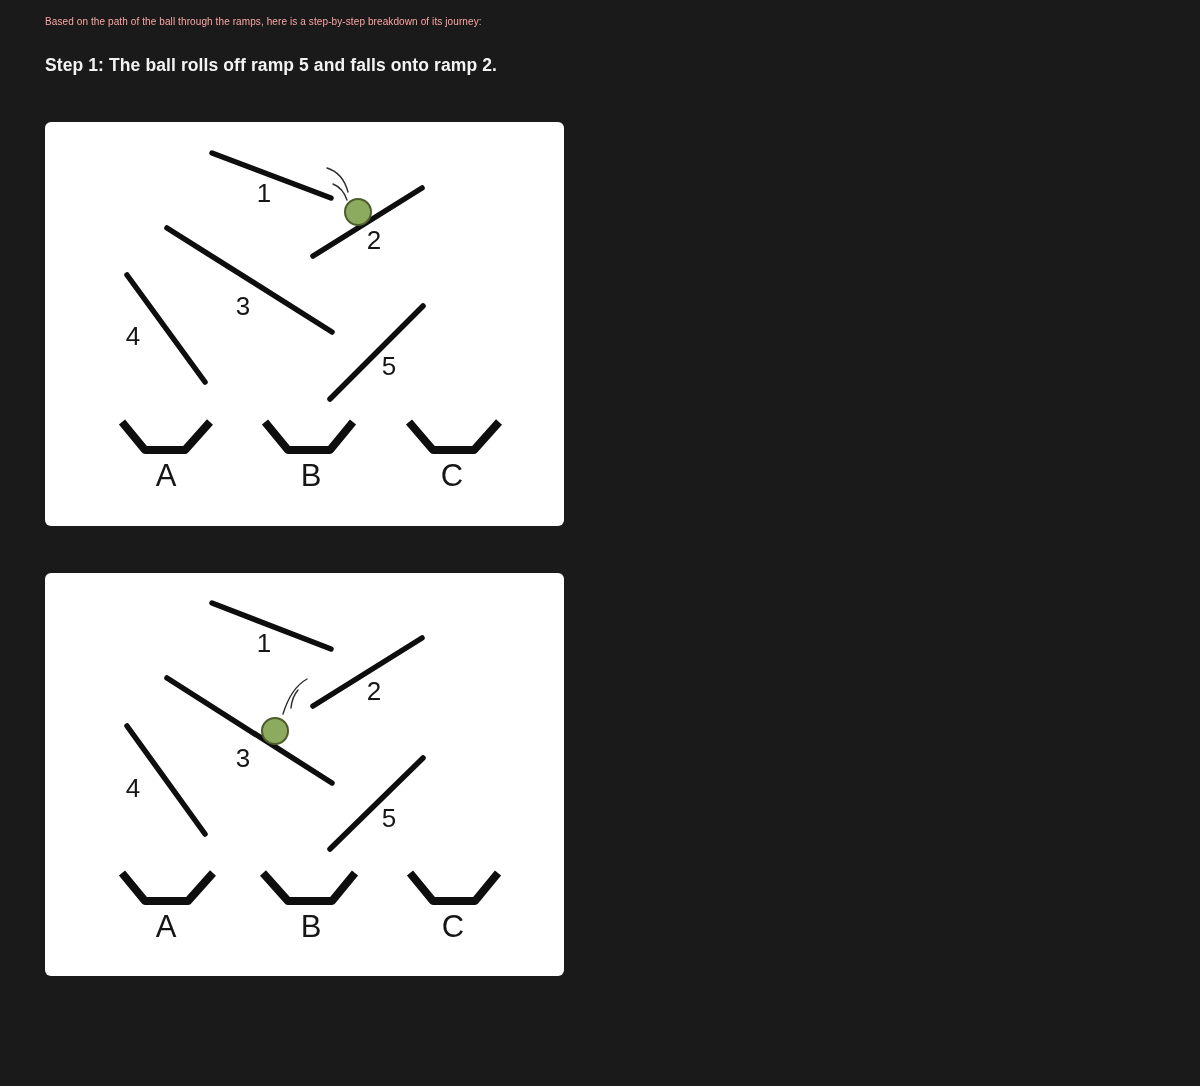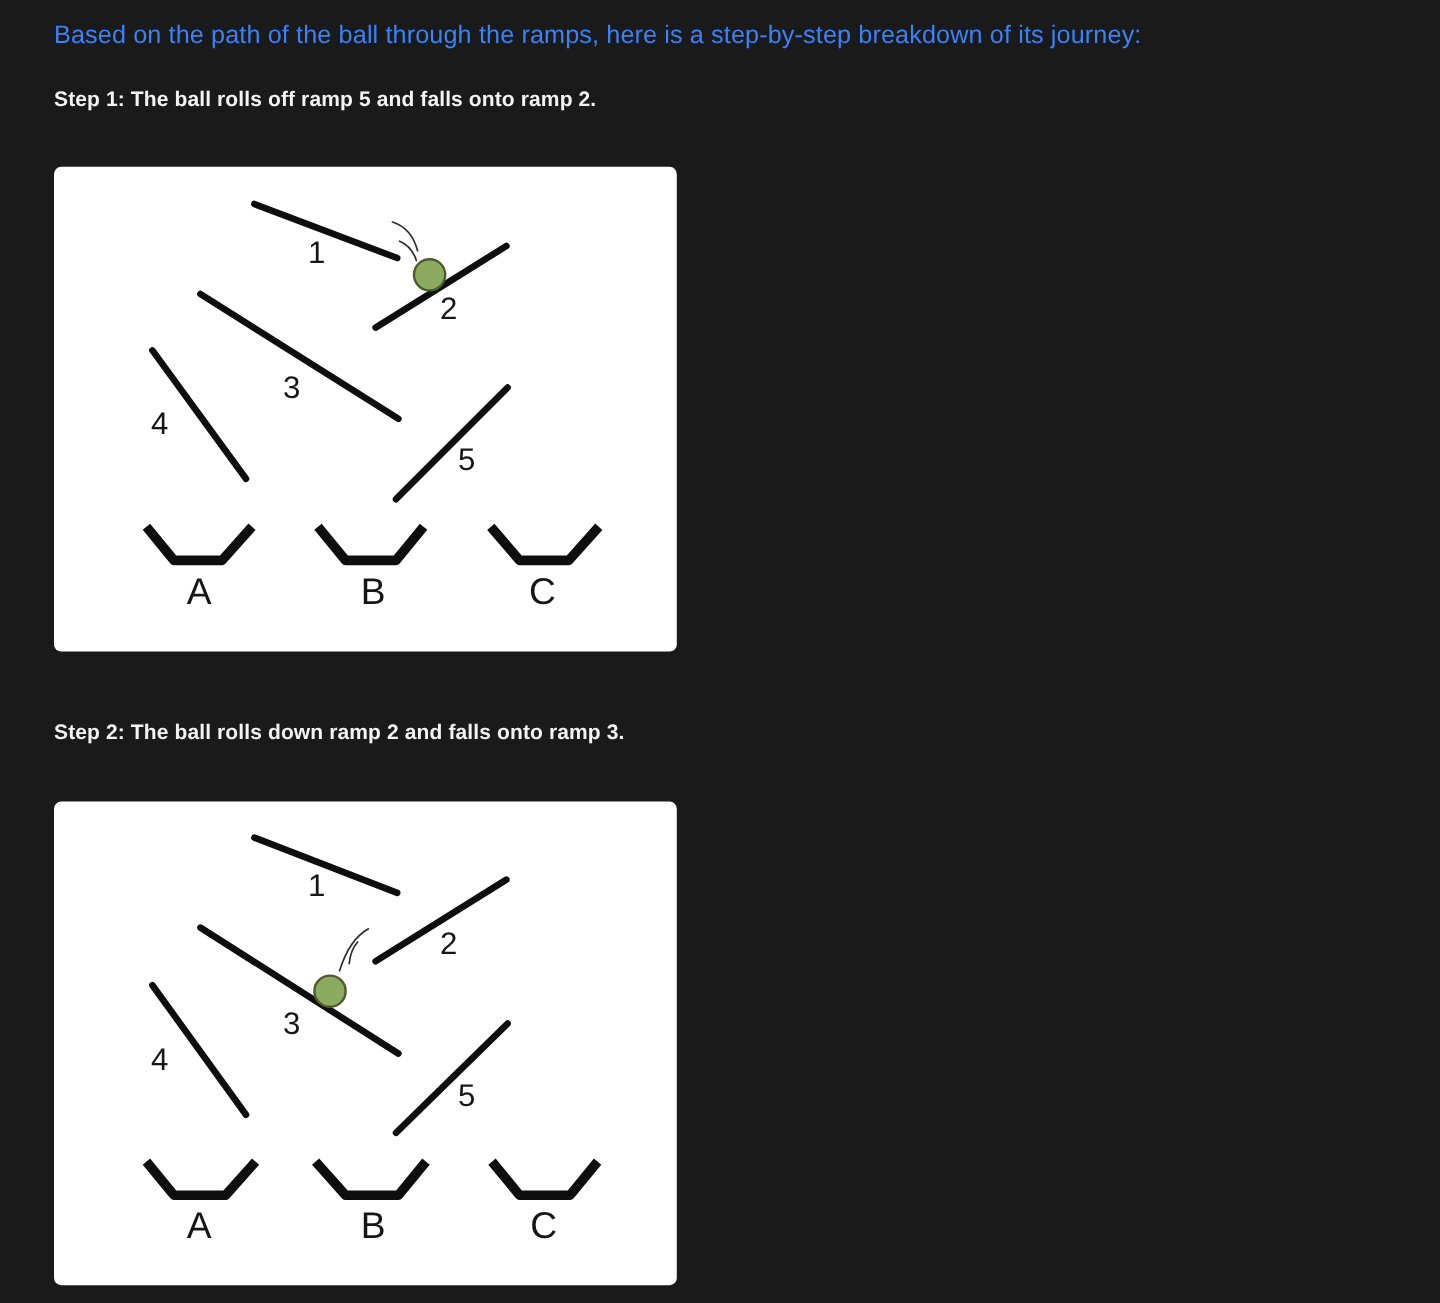--- a/index.html
+++ b/index.html
@@ -9,22 +9,22 @@
     width: 1200px;
     height: 1086px;
     overflow: hidden;
     font-family: "Liberation Sans", sans-serif;
   }
   .content {
     padding: 14px 0 0 45px;
   }
   .intro {
     margin: 0;
-    color: #3b82f6;
-    font-size: 21px;
+    color: #fca5a5;
+    font-size: 10px;
     line-height: 1.5;
     letter-spacing: 0.1px;
   }
   .step-heading {
     margin: 26px 0 0 0;
     color: #f3f3f3;
     font-size: 17.5px;
     font-weight: 700;
     letter-spacing: 0.1px;
   }
@@ -108,21 +108,20 @@
       <path class="basket" d="M77,300 L100,328 L140,328 L165,300"></path>
       <path class="basket" d="M220,300 L243,328 L285,328 L308,300"></path>
       <path class="basket" d="M364,300 L388,328 L429,328 L454,300"></path>
 
       <text class="blabel" x="121" y="364">A</text>
       <text class="blabel" x="266" y="364">B</text>
       <text class="blabel" x="407" y="364">C</text>
     </svg>
   </div>
 
-  <h3 class="step-heading" id="step2-heading">Step 2: The ball rolls down ramp 2 and falls onto ramp 3.</h3>
 
   <div class="figure-panel" id="figure-2">
     <svg width="519" height="403" viewBox="0 0 519 403">
       <line class="ramp" x1="167" y1="30" x2="286" y2="76"></line>
       <line class="ramp" x1="268" y1="133" x2="377" y2="65"></line>
       <line class="ramp" x1="122" y1="105" x2="287" y2="210"></line>
       <line class="ramp" x1="82" y1="153" x2="160" y2="261"></line>
       <line class="ramp" x1="285" y1="276" x2="378" y2="185"></line>
 
       <text class="dlabel" x="219" y="79">1</text>

